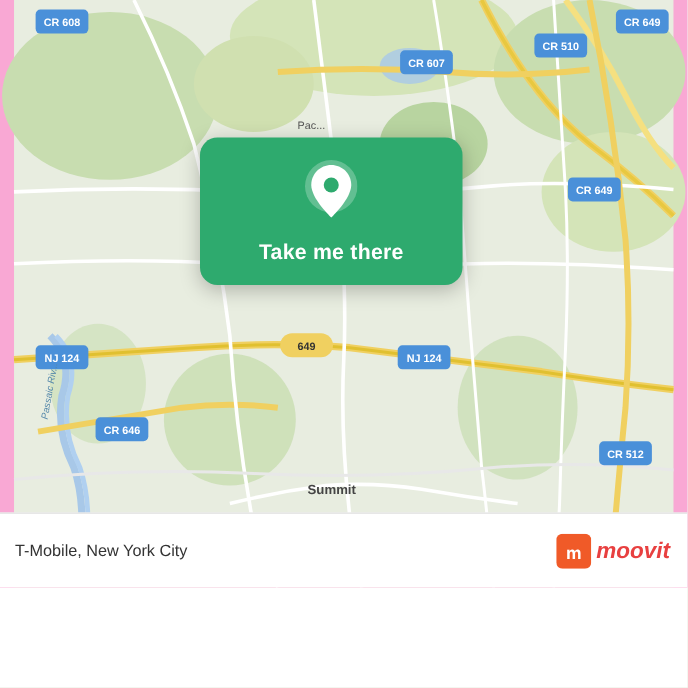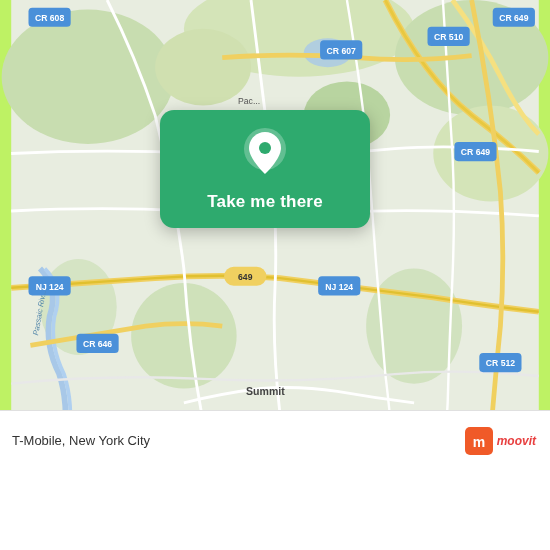--- a/index.html
+++ b/index.html
@@ -8,21 +8,21 @@
       height: 550px;
       overflow: hidden;
       font-family: Arial, sans-serif;
       position: relative;
     }
 
     #map-container {
       width: 550px;
       height: 470px;
       position: relative;
-      background-color: #bef264;
+      background-color: #f9a8d4;
       overflow: hidden;
     }
 
     
     #map-bg {
       width: 100%;
       height: 100%;
       position: absolute;
       top: 0; left: 0;
     }
@@ -87,21 +87,21 @@
       align-items: center;
       gap: 4px;
     }
 
     #moovit-icon {
       width: 28px;
       height: 28px;
     }
 
     #moovit-text {
-      font-size: 12px;
+      font-size: 18px;
       font-weight: 700;
       color: #e84040;
       font-style: italic;
     }
 
     
     #copyright-bar {
       position: absolute;
       bottom: 60px;
       left: 0;

